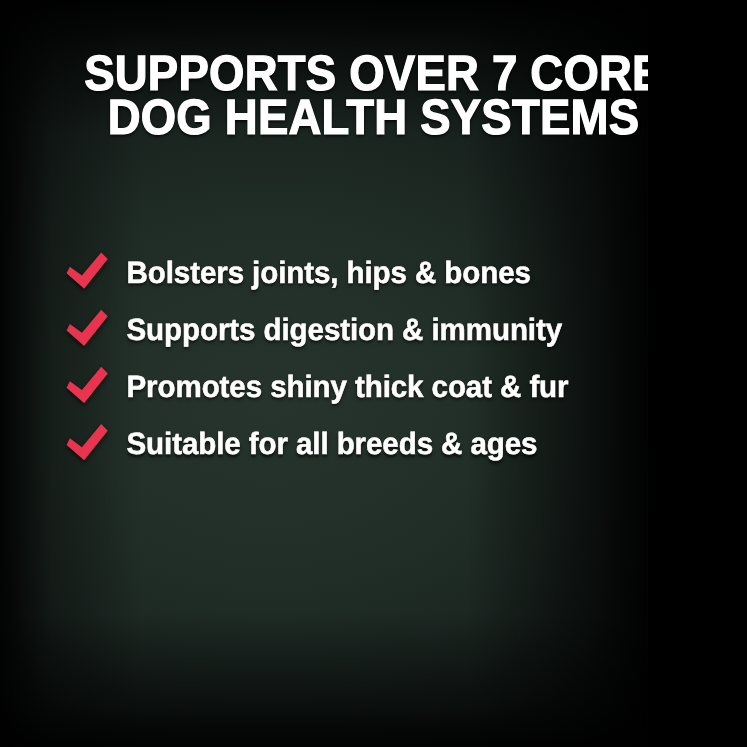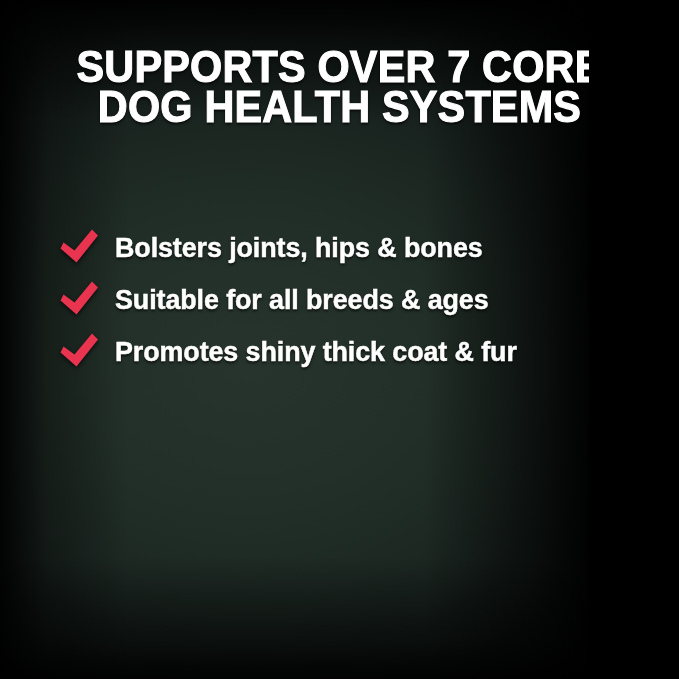--- a/index.html
+++ b/index.html
@@ -138,35 +138,43 @@
       <div class="benefit-row">
         <span class="check-icon">
           <svg viewBox="0 0 44 40" xmlns="http://www.w3.org/2000/svg" aria-hidden="true">
             <path d="M3.5 20.5 L6.5 14.5 L17.5 22.5 L35.0 1.5 L41.0 7.5 L19.5 34.5 Z" fill="#e8344f"></path>
           </svg>
         </span>
         <span class="benefit-label">Bolsters joints, hips &amp; bones</span>
       </div>
 
 
+      <div class="benefit-row">
+        <span class="check-icon">
+          <svg viewBox="0 0 44 40" xmlns="http://www.w3.org/2000/svg" aria-hidden="true">
+            <path d="M3.5 20.5 L6.5 14.5 L17.5 22.5 L35.0 1.5 L41.0 7.5 L19.5 34.5 Z" fill="#e8344f"></path>
+          </svg>
+        </span>
+        <span class="benefit-label">Supports digestion &amp; immunity</span>
+      </div>
 
+
+      <div class="benefit-row">
+        <span class="check-icon">
+          <svg viewBox="0 0 44 40" xmlns="http://www.w3.org/2000/svg" aria-hidden="true">
+            <path d="M3.5 20.5 L6.5 14.5 L17.5 22.5 L35.0 1.5 L41.0 7.5 L19.5 34.5 Z" fill="#e8344f"></path>
+          </svg>
+        </span>
+        <span class="benefit-label">Promotes shiny thick coat &amp; fur</span>
+      </div>
 
       <div class="benefit-row">
         <span class="check-icon">
           <svg viewBox="0 0 44 40" xmlns="http://www.w3.org/2000/svg" aria-hidden="true">
             <path d="M3.5 20.5 L6.5 14.5 L17.5 22.5 L35.0 1.5 L41.0 7.5 L19.5 34.5 Z" fill="#e8344f"></path>
           </svg>
         </span>
         <span class="benefit-label">Suitable for all breeds &amp; ages</span>
       </div>
 
-      <div class="benefit-row">
-        <span class="check-icon">
-          <svg viewBox="0 0 44 40" xmlns="http://www.w3.org/2000/svg" aria-hidden="true">
-            <path d="M3.5 20.5 L6.5 14.5 L17.5 22.5 L35.0 1.5 L41.0 7.5 L19.5 34.5 Z" fill="#e8344f"></path>
-          </svg>
-        </span>
-        <span class="benefit-label">Promotes shiny thick coat &amp; fur</span>
-      </div>
-
     </div>
   </div>
 </div>
 
 </body></html>

